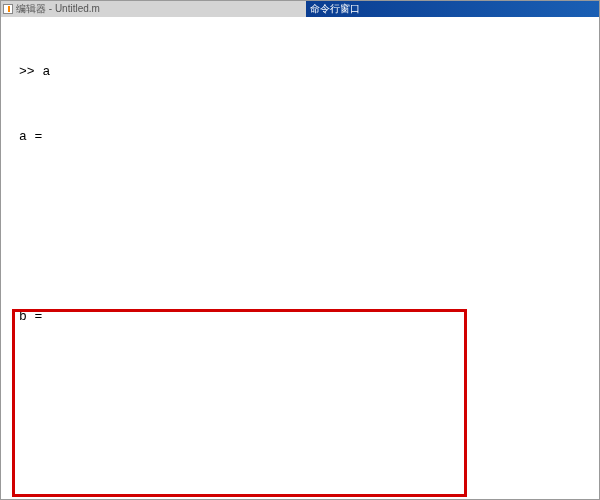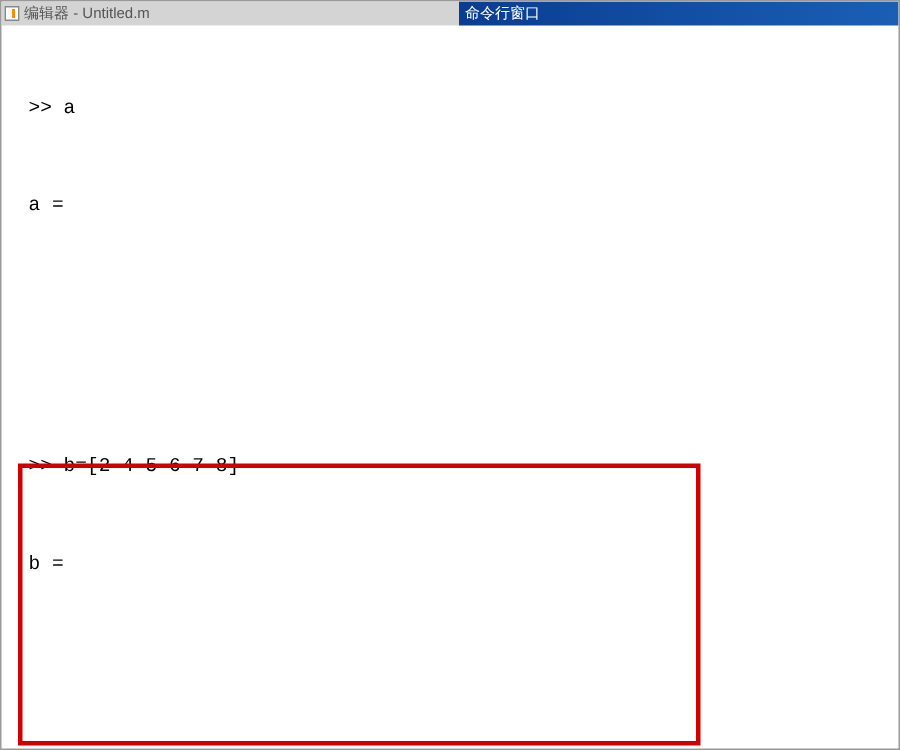--- a/index.html
+++ b/index.html
@@ -80,21 +80,20 @@
     <span>编辑器 - Untitled.m</span>
   </div>
   <div class="title-right">命令行窗口</div>
 </div>
 
 <div class="console">
   <div class="line"><span>&gt;&gt; </span><span>a</span></div>
   <div class="line spaced"><span>a =</span></div>
   <div class="line"></div>
   <div class="line"></div>
-  <div class="line"><span>&gt;&gt; </span><span>b=[2 4 5 6 7 8]</span></div>
   <div class="line spaced"><span>b =</span></div>
   <div class="line"></div>
   
   
   
   
   
   
   
   

